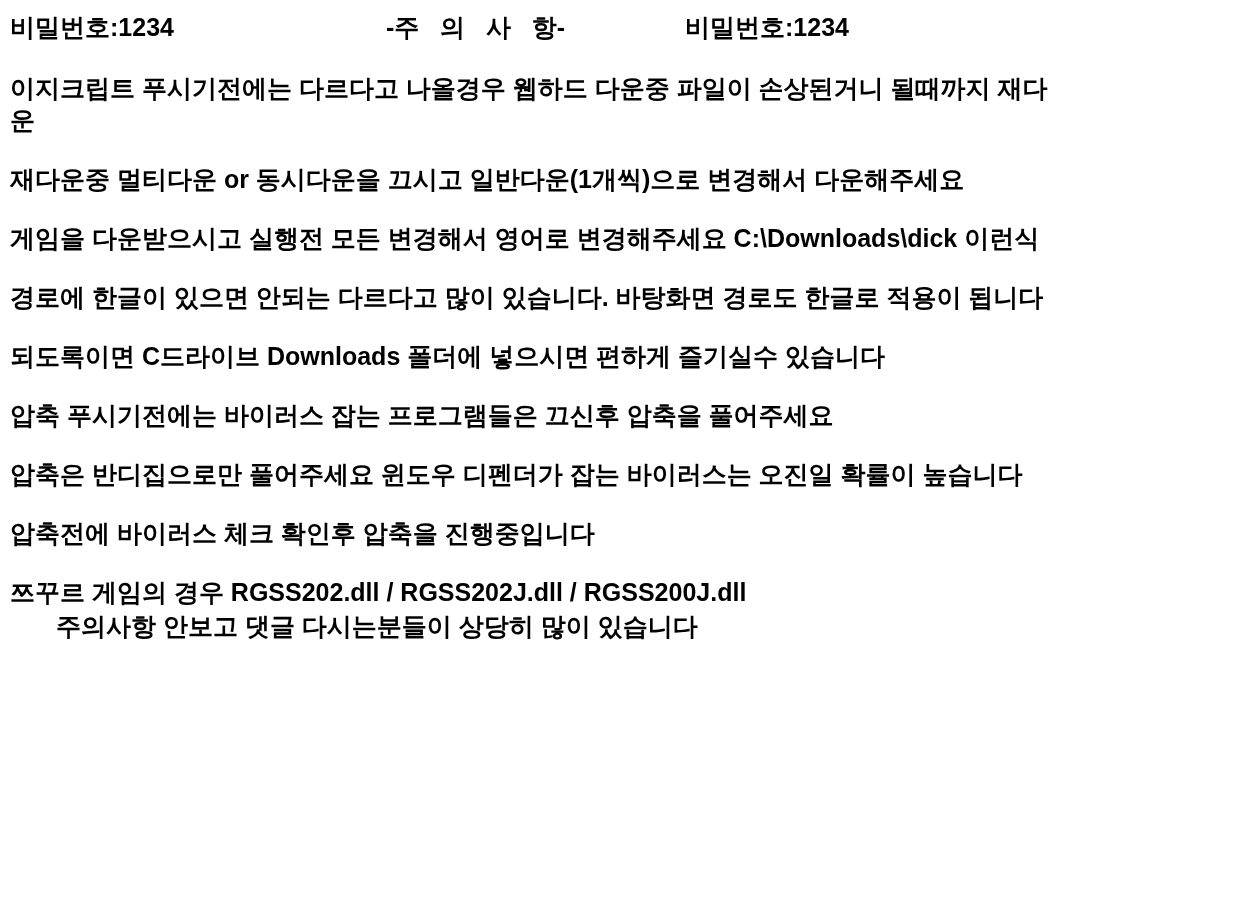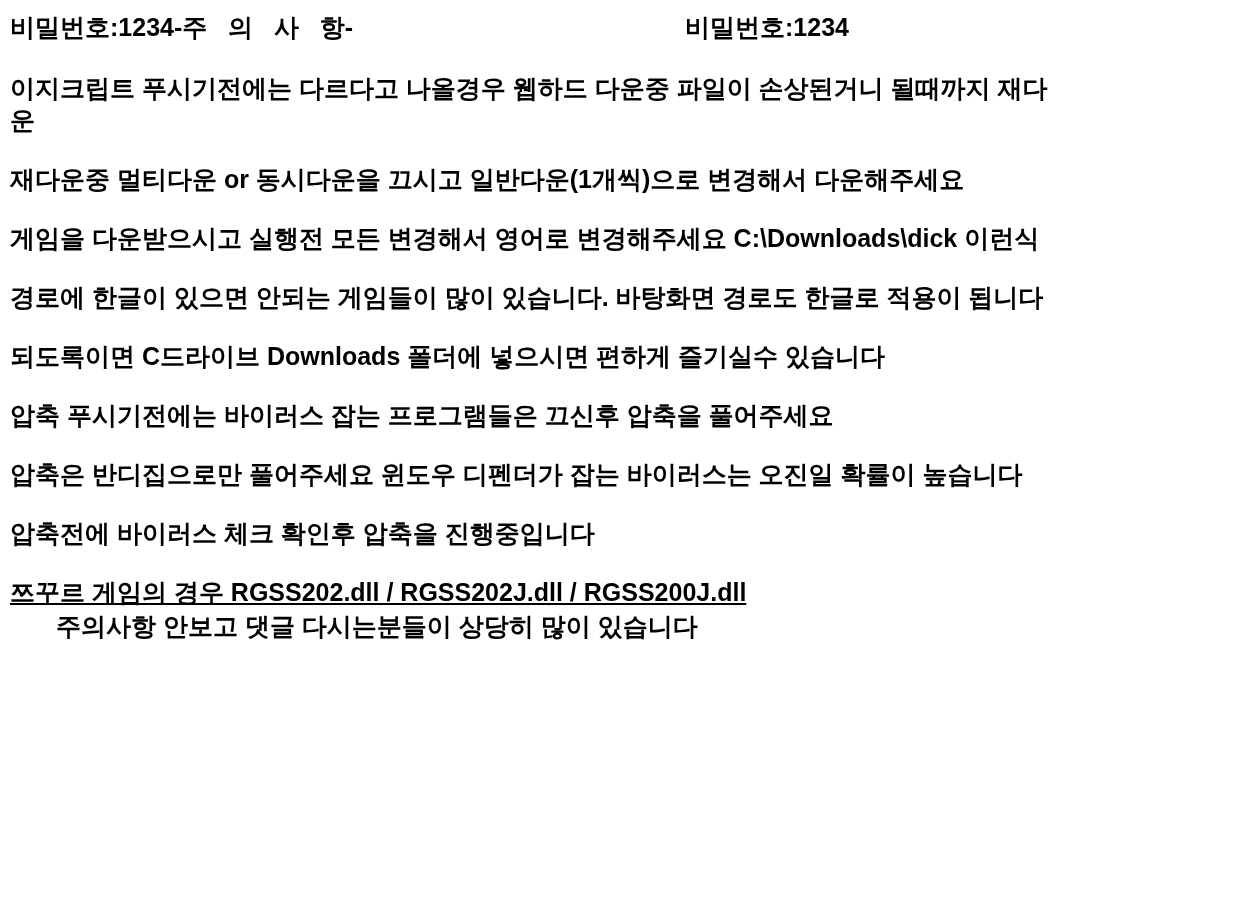--- a/index.html
+++ b/index.html
@@ -29,58 +29,57 @@
     line-height: 34px;
     white-space: pre;
     margin-bottom: 28px;
   }
   .header-left {
     flex: 0 0 auto;
     padding-left: 2px;
   }
   .header-center {
     flex: 1 1 auto;
-    text-align: left;
+    text-align: right;
     padding-right: 120px;
   }
   .header-right {
     flex: 0 0 auto;
     padding-right: 210px;
   }
   .line {
     font-weight: bold;
     font-size: 25px;
     line-height: 32px;
     white-space: pre-wrap;
     margin: 0 0 27px 2px;
   }
   .line.tight {
     margin-bottom: 2px;
-    text-decoration: underline;
   }
   .line.last {
     margin-bottom: 0;
     margin-left: 48px;
   }
 </style>
 </head>
 <body>
 
 <div class="page">
 
   <div class="header-row">
     <span class="header-left">비밀번호:1234</span>
     <span class="header-center">-주   의   사   항-</span>
     <span class="header-right">비밀번호:1234</span>
   </div>
 
   <p class="line">이지크립트 푸시기전에는 다르다고 나올경우 웹하드 다운중 파일이 손상된거니 될때까지 재다운</p>
   <p class="line">재다운중 멀티다운 or 동시다운을 끄시고 일반다운(1개씩)으로 변경해서 다운해주세요</p>
   <p class="line">게임을 다운받으시고 실행전 모든 변경해서 영어로 변경해주세요 C:\Downloads\dick 이런식</p>
-  <p class="line">경로에 한글이 있으면 안되는 게임들이 많이 있습니다. 바탕화면 경로도 한글로 적용이 됩니다</p>
+  <p class="line">경로에 한글이 있으면 안되는 다르다고 많이 있습니다. 바탕화면 경로도 한글로 적용이 됩니다</p>
   <p class="line">되도록이면 C드라이브 Downloads 폴더에 넣으시면 편하게 즐기실수 있습니다</p>
   <p class="line">압축 푸시기전에는 바이러스 잡는 프로그램들은 끄신후 압축을 풀어주세요</p>
   <p class="line">압축은 반디집으로만 풀어주세요 윈도우 디펜더가 잡는 바이러스는 오진일 확률이 높습니다</p>
   <p class="line">압축전에 바이러스 체크 확인후 압축을 진행중입니다</p>
   <p class="line tight">쯔꾸르 게임의 경우 RGSS202.dll / RGSS202J.dll / RGSS200J.dll</p>
   <p class="line last">주의사항 안보고 댓글 다시는분들이 상당히 많이 있습니다</p>
 
 </div>
 
 </body></html>

